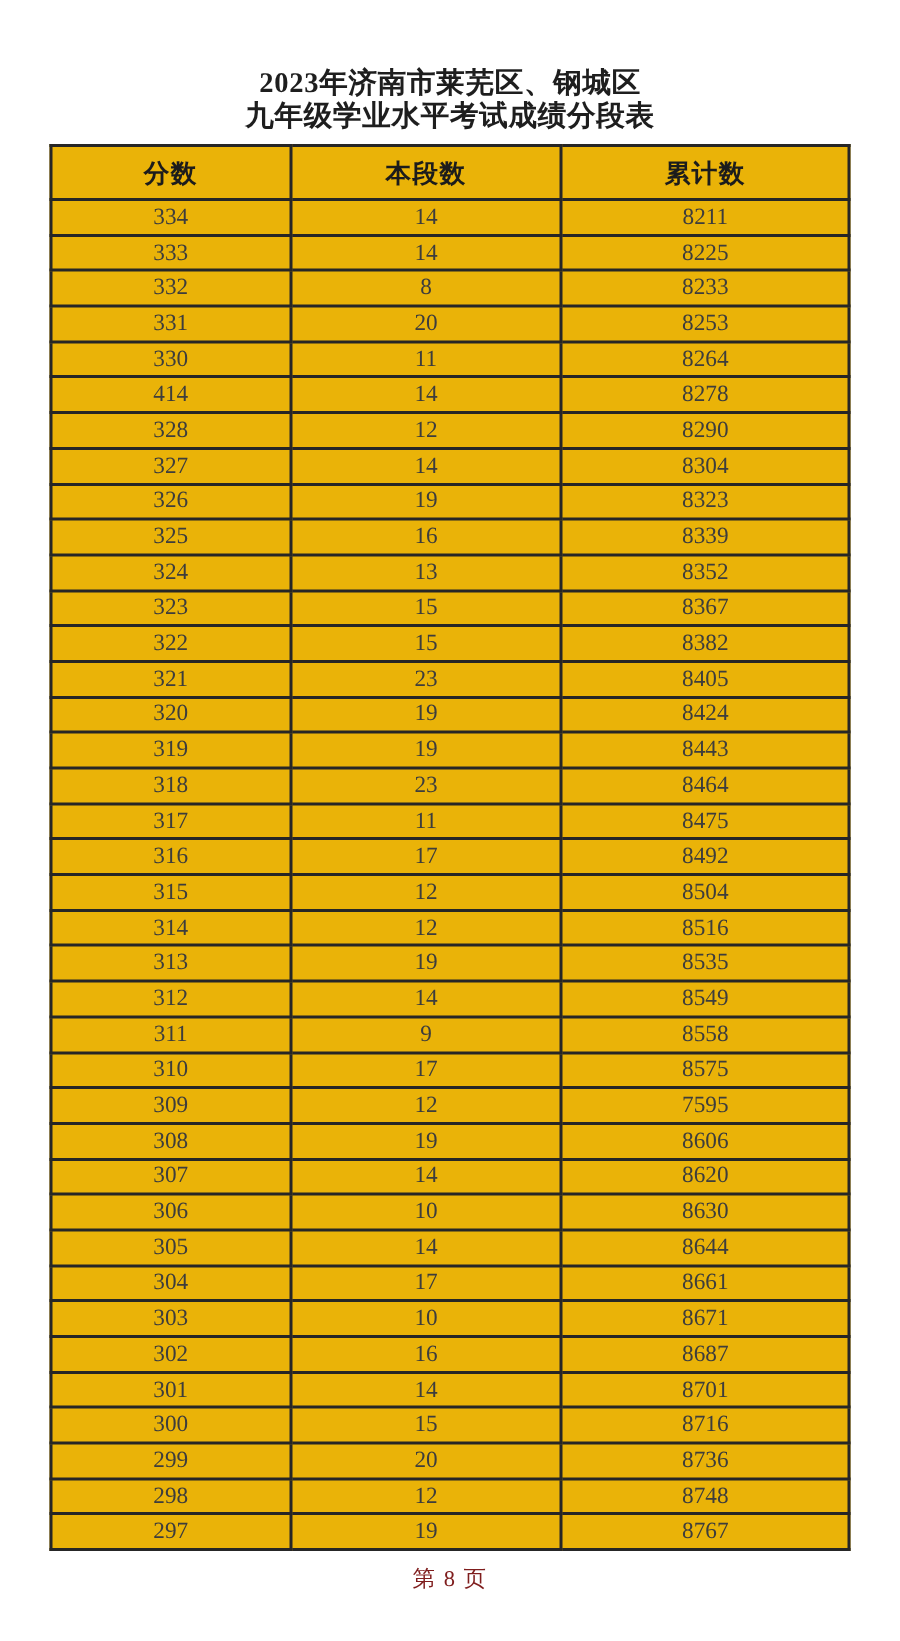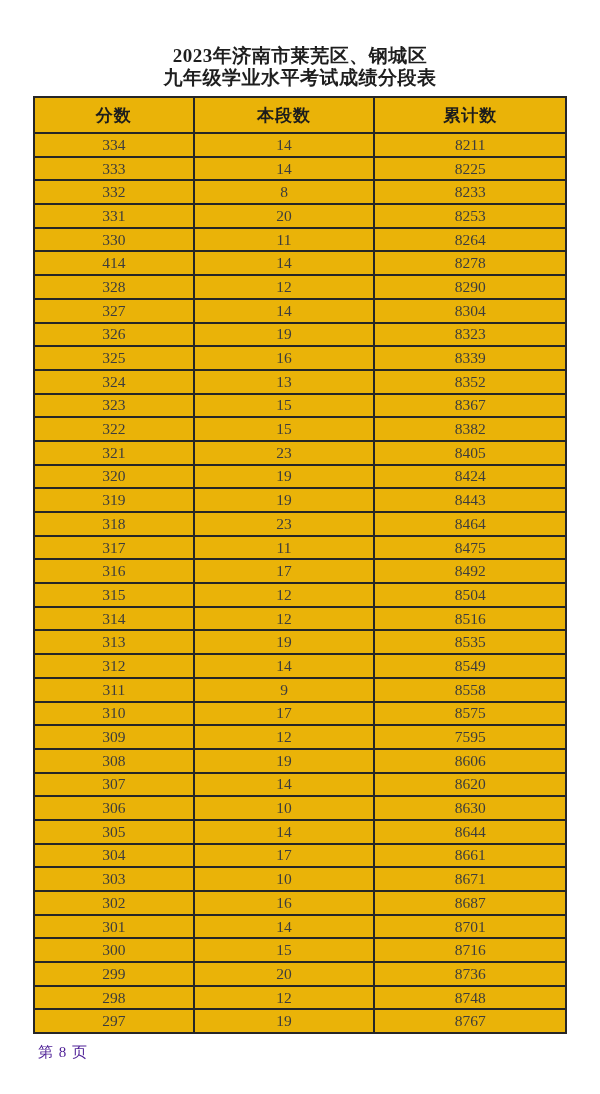--- a/index.html
+++ b/index.html
@@ -41,25 +41,25 @@
     color: #1c1c1c;
     letter-spacing: 1px;
   }
   .score-table td {
     height: 21.7px;
     font-size: 15.5px;
     font-weight: normal;
     color: #3d3d3d;
   }
   .footer {
+    text-align: center;
     margin-top: 9px;
     font-size: 15px;
-    color: #4c1d95;
+    color: #7f1d1d;
     letter-spacing: 1px;
-    margin-left: 38px;
   }
 </style>
 </head>
 <body>
 
 <div class="page">
   <div class="title">
     <div>2023年济南市莱芜区、钢城区</div>
     <div>九年级学业水平考试成绩分段表</div>
   </div>

